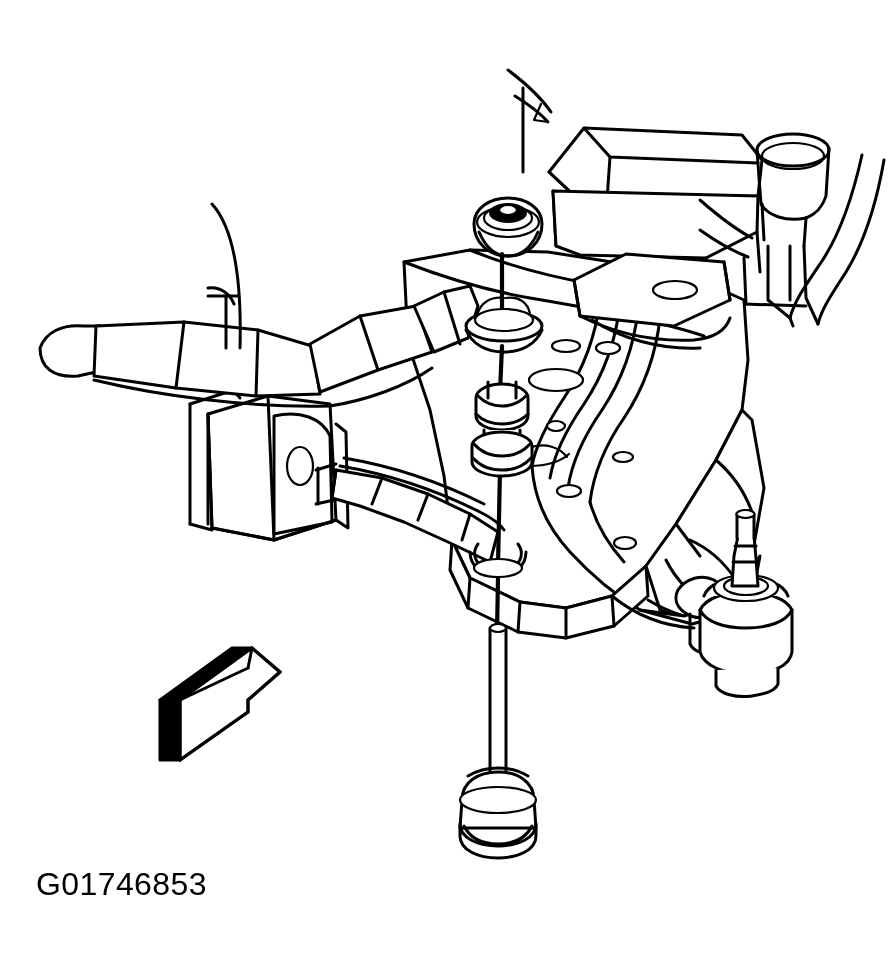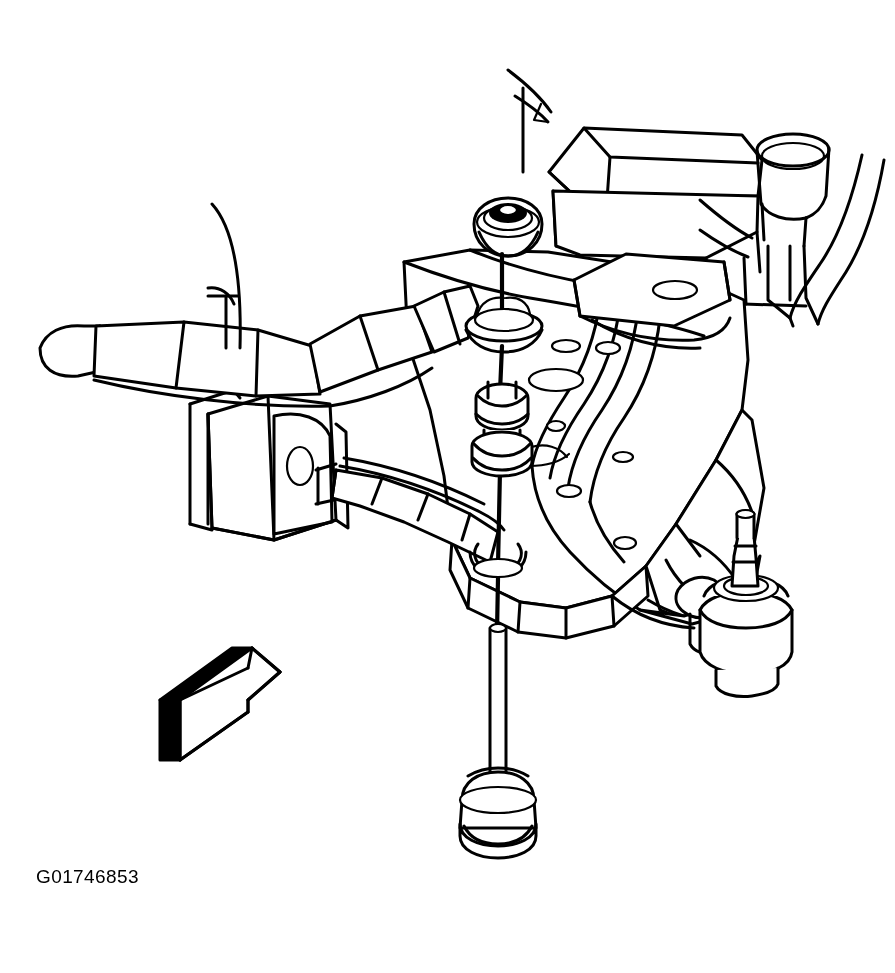--- a/index.html
+++ b/index.html
@@ -12,21 +12,21 @@
   }
   #figure-root{
     position:absolute;left:0;top:0;width:895px;height:973px;
     background:#ffffff;
   }
   #line-art{position:absolute;left:0;top:0;width:895px;height:973px;}
   .caption{
     position:absolute;
     left:36px;top:866px;
     font-family:"Liberation Sans", sans-serif;
-    font-size:19px;
+    font-size:32px;
     font-weight:400;
     letter-spacing:0.4px;
     color:#000000;
     white-space:nowrap;
     user-select:text;
   }
   
   .ln{fill:none;stroke:#000000;stroke-width:3;stroke-linecap:round;stroke-linejoin:round;}
   .ln-thin{fill:none;stroke:#000000;stroke-width:2.2;stroke-linecap:round;stroke-linejoin:round;}
   .ln-heavy{fill:none;stroke:#000000;stroke-width:4.2;stroke-linecap:round;stroke-linejoin:round;}

